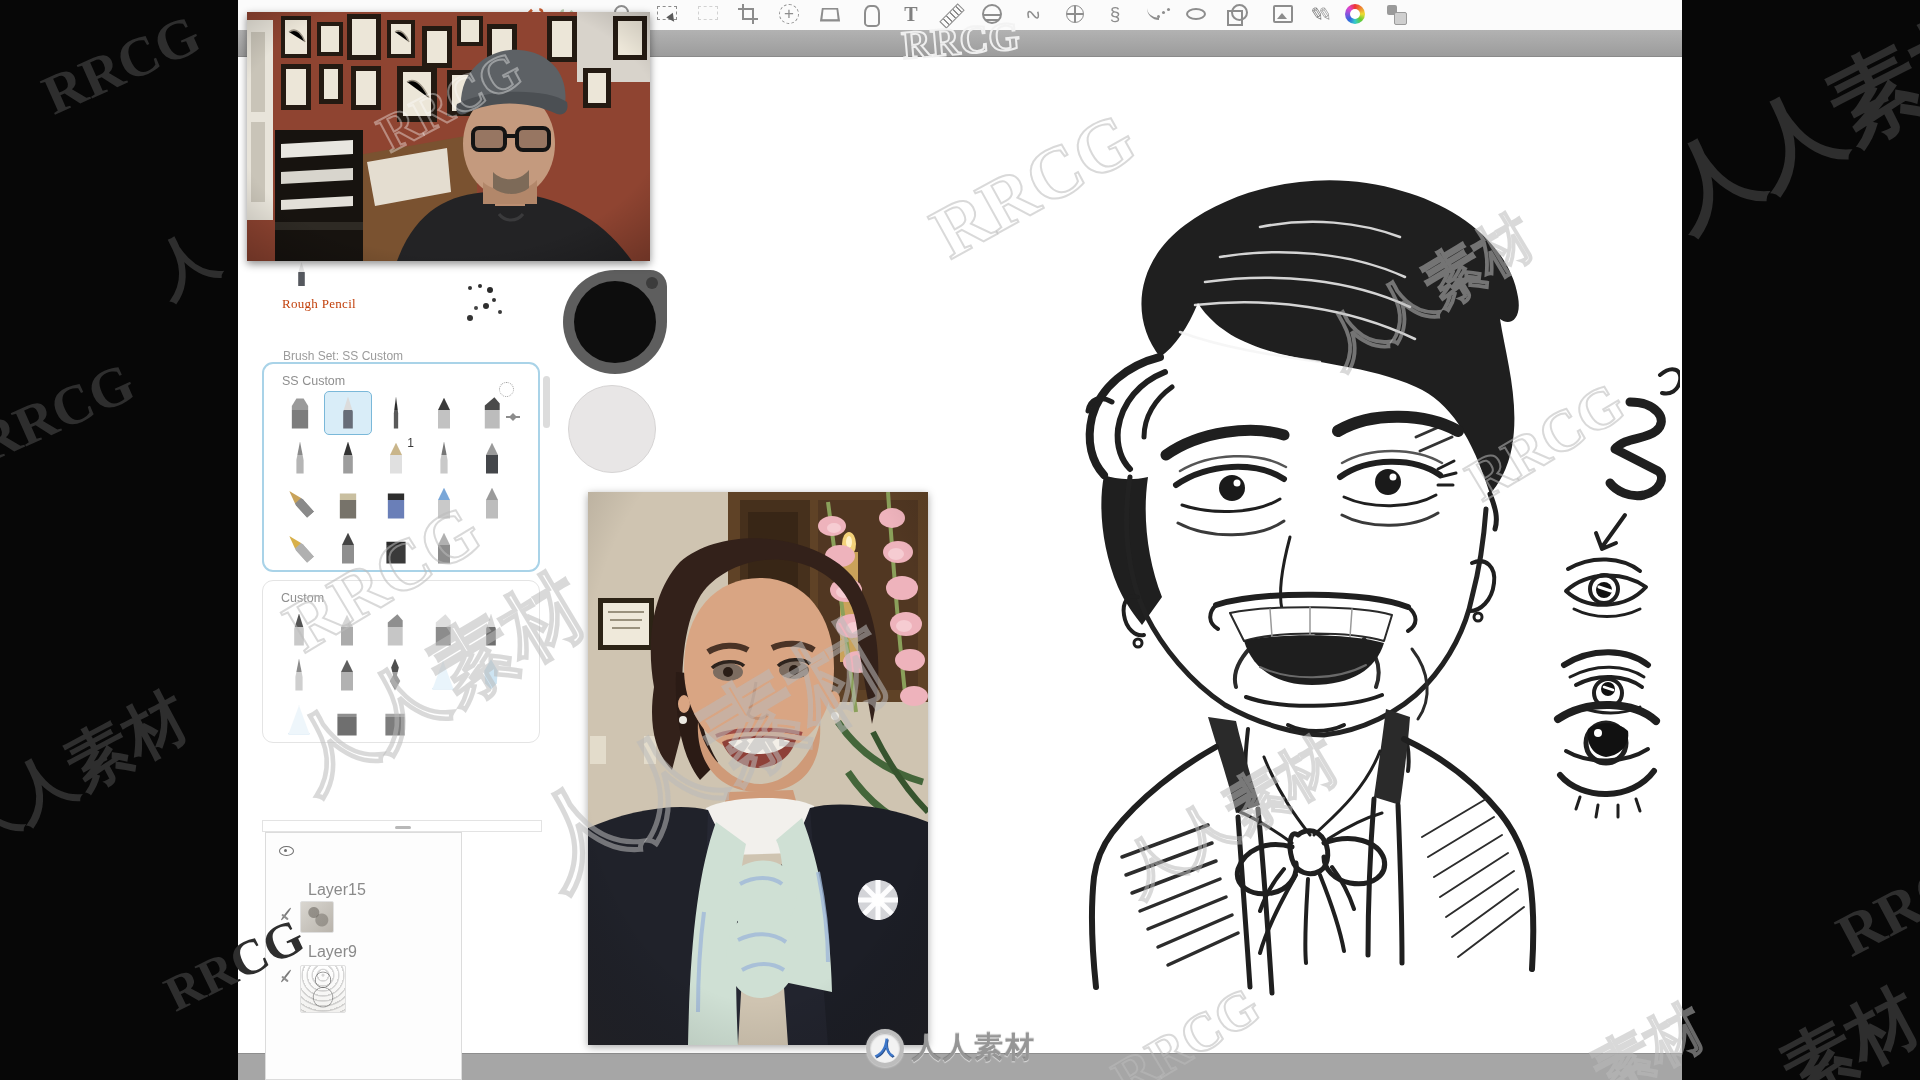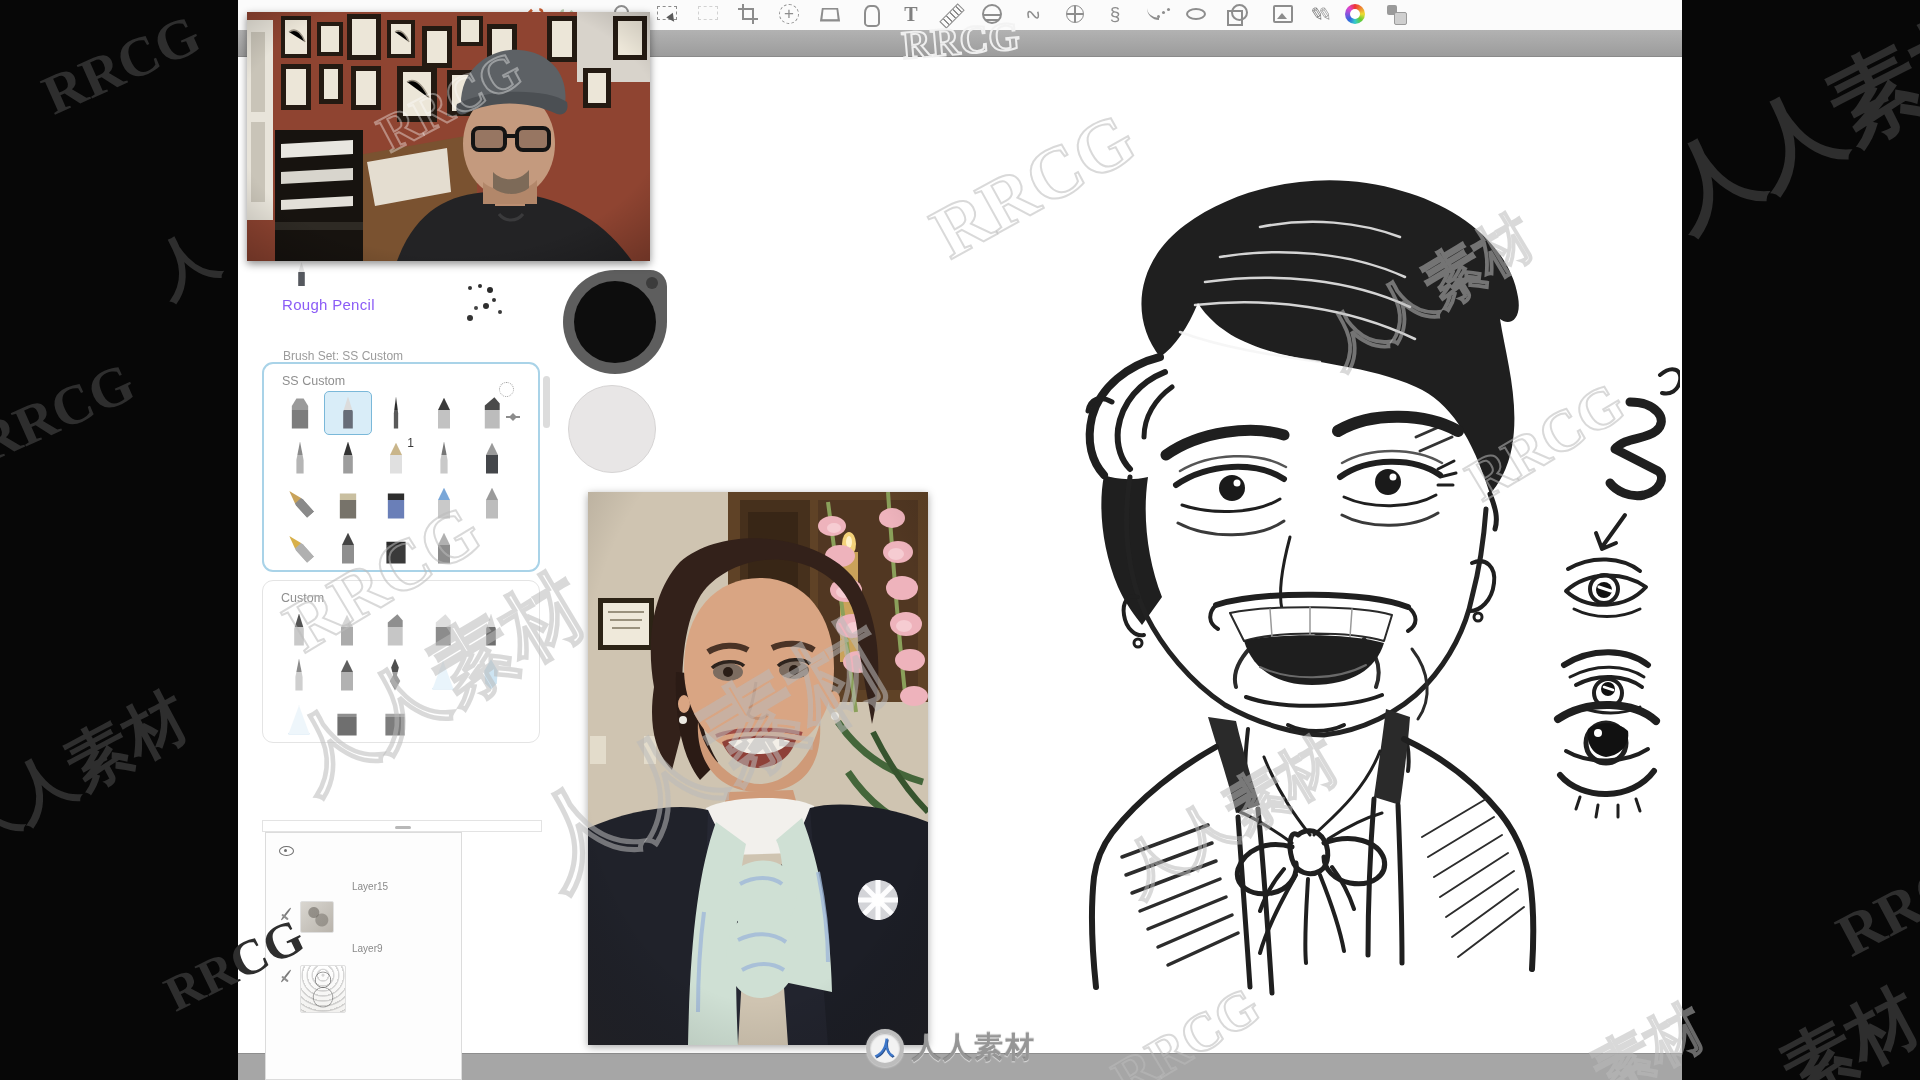--- a/index.html
+++ b/index.html
@@ -52,21 +52,21 @@
   .ic-layers::after{content:"";position:absolute;left:11px;top:11px;width:11px;height:11px;border-radius:2px;background:#cfcfcf;border:1px solid #9a9a9a;}
 
   
   .webcam{position:absolute;left:247px;top:12px;width:403px;height:249px;box-shadow:0 3px 8px rgba(0,0,0,.45);z-index:8;}
   .ref-photo{position:absolute;left:588px;top:492px;width:340px;height:553px;box-shadow:0 2px 8px rgba(0,0,0,.35);z-index:5;}
   .caricature{position:absolute;left:660px;top:57px;width:1020px;height:996px;z-index:1;}
 
   
   .brush-header{position:absolute;left:282px;top:258px;width:260px;height:90px;z-index:6;}
   .bh-icon{position:absolute;left:12px;top:4px;width:15px;height:24px;background:linear-gradient(#e8e8e8 0 40%,#55585e 40%);clip-path:polygon(50% 0,72% 45%,72% 100%,28% 100%,28% 45%);}
-  .bh-title{position:absolute;left:0;top:38px;font-size:15px;color:#8b5cf6;letter-spacing:.3px;}
+  .bh-title{position:absolute;left:0;top:38px;font-size:13px;color:#c2410c;letter-spacing:.3px;font-family:Liberation Serif, serif;}
   .bh-sub{position:absolute;left:1px;top:64px;font-size:12px;color:#9b9b9b;margin-top:27px;}
   .stroke-preview{position:absolute;left:178px;top:22px;width:50px;height:50px;}
   .stroke-preview i{position:absolute;left:8px;top:6px;width:4px;height:4px;border-radius:50%;background:#333;
     box-shadow:10px -2px 0 #2e2e2e,20px 2px 0 1px #2a2a2a,24px 12px 0 #333,16px 18px 0 1px #2e2e2e,6px 20px 0 #444,0 30px 0 1px #333,30px 24px 0 #3a3a3a;}
 
   
   .puck-black{position:absolute;left:563px;top:270px;width:104px;height:104px;background:#5e5e5e;border-radius:50% 16% 50% 50%;z-index:6;}
   .puck-black::before{content:"";position:absolute;inset:11px;border-radius:50%;background:#0d0d0d;}
   .puck-black::after{content:"";position:absolute;top:7px;right:9px;width:12px;height:12px;border-radius:50%;background:#3c3c3c;}
   .puck-gray{position:absolute;left:568px;top:385px;width:88px;height:88px;border-radius:50%;background:#e8e6e6;border:1px solid #d6d4d4;z-index:6;}
@@ -109,21 +109,21 @@
 
   
   .layers-panel{position:absolute;left:265px;top:832px;width:197px;height:248px;background:#fdfdfd;border:1px solid #dcdcdc;z-index:7;overflow:hidden;}
   .layer-row{position:relative;width:100%;}
   .layer-row.selected{border:1px solid #b7c9d6;background:#fff;}
   .eye-icon{position:absolute;width:17px;height:14px;}
   .eye-icon::before{content:"";position:absolute;left:1px;top:3px;width:13px;height:8px;border:1.5px solid #6f6f6f;border-radius:50%;}
   .eye-icon::after{content:"";position:absolute;left:6px;top:6px;width:3px;height:3px;border-radius:50%;background:#6f6f6f;}
   .eye-icon.off::before{width:2px;height:16px;border:none;background:#7a7a7a;left:7px;top:-1px;transform:rotate(38deg);}
   .eye-icon.off::after{left:3px;top:9px;width:8px;height:2px;background:#8f8f8f;border-radius:1px;transform:rotate(38deg);}
-  .layer-label{position:absolute;font-size:10px;color:#8a8a8a;margin-left:44px;}
+  .layer-label{position:absolute;font-size:16px;color:#8a8a8a;}
   .thumb{position:absolute;border:1px solid #e0e0e0;border-radius:2px;}
   .thumb.photo{background:linear-gradient(to bottom,#6b4a38 0 30%,#c79a7c 30% 60%,#23262c 60%);}
   .thumb.sketch{background:
     radial-gradient(circle at 50% 45%,transparent 8px,rgba(50,50,50,.7) 8.6px,transparent 9.6px),
     radial-gradient(circle at 38% 34%,transparent 2px,#3a3a3a 2.6px,transparent 3.4px),
     radial-gradient(circle at 62% 34%,transparent 2px,#3a3a3a 2.6px,transparent 3.4px),
     linear-gradient(#fff,#fff);}
   .thumb.gray{background:
     radial-gradient(circle at 40% 35%,rgba(90,85,78,.5) 0 5px,transparent 6px),
     radial-gradient(circle at 65% 60%,rgba(90,85,78,.4) 0 6px,transparent 7px),

